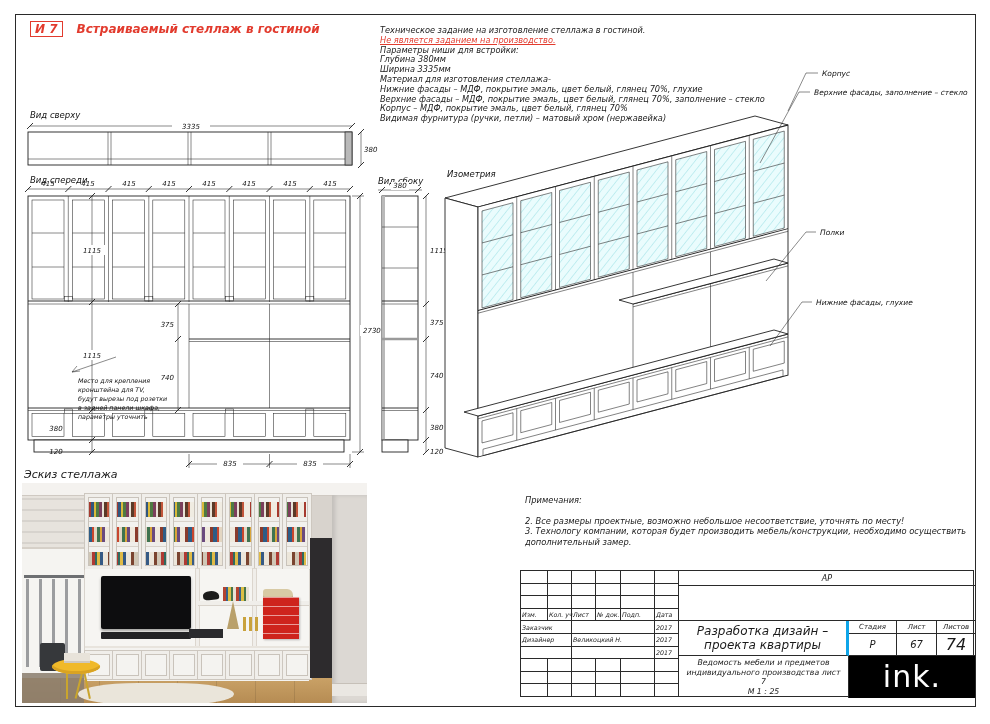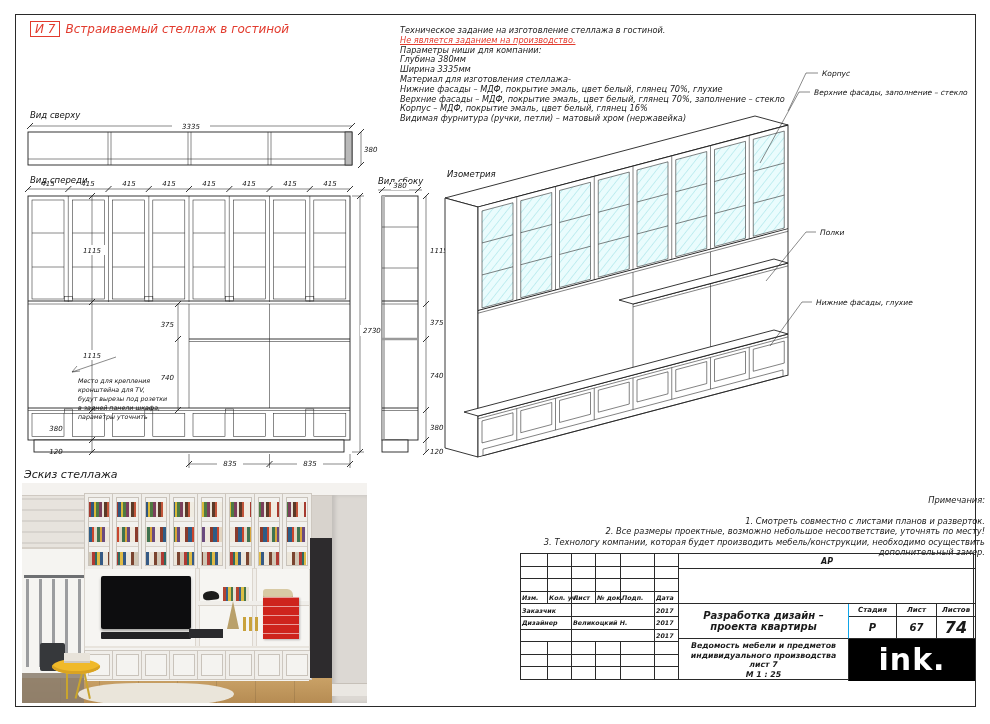--- a/index.html
+++ b/index.html
@@ -1,44 +1,44 @@
 <!DOCTYPE html>
 <html><head>
 <meta charset="utf-8">
 <style>
   html,body{margin:0;padding:0;background:#fff;}
   .page{position:relative;width:990px;height:724px;background:#fff;overflow:hidden;
         font-family:"DejaVu Sans",sans-serif;color:#1a1a1a;}
   .frame{position:absolute;left:15px;top:14px;width:959px;height:691px;border:1px solid #2a2a2a;}
   
-  .doc-title{position:absolute;left:30px;top:21px;display:flex;align-items:center;gap:5px;
-             color:#e23b2e;font-style:italic;font-weight:normal;font-size:12px;white-space:nowrap;}
+  .doc-title{position:absolute;left:30px;top:21px;display:flex;align-items:center;gap:14px;
+             color:#e23b2e;font-style:italic;font-weight:bold;font-size:12px;white-space:nowrap;}
   .doc-title .code{border:1.5px solid #e23b2e;padding:0 4px;font-style:italic;line-height:14px;}
   
   .spec{position:absolute;left:380px;top:26px;width:350px;font-size:8.2px;font-style:italic;
-        line-height:9.8px;white-space:nowrap;margin-left:20px;}
+        line-height:9.8px;white-space:nowrap;}
   .spec .u-red{color:#e23b2e;text-decoration:underline;}
   
   svg.draw{position:absolute;left:0;top:0;}
   svg.draw line,svg.draw rect,svg.draw polyline,svg.draw polygon,svg.draw path{vector-effect:none;}
   .st{stroke:#1f1f1f;stroke-width:0.9;fill:none;}
   .sthin{stroke:#2a2a2a;stroke-width:0.55;fill:none;}
   .swhite{fill:#fff;stroke:#1f1f1f;stroke-width:0.9;}
   .dim{stroke:#3a3a3a;stroke-width:0.6;fill:none;}
   .tD{font:italic 7px "DejaVu Sans",sans-serif;fill:#111;}
   .tV{font:italic 8.5px "DejaVu Sans",sans-serif;fill:#111;}
   .tC{font:italic 7.5px "DejaVu Sans",sans-serif;fill:#111;}
   .tN{font:italic 6.3px "DejaVu Sans",sans-serif;fill:#111;}
   .wbg{fill:#fff;}
   
-  .notes{position:absolute;left:525px;top:495px;width:460px;font-size:8.3px;font-style:italic;line-height:10.5px;text-align:right;}
+  .notes{position:absolute;left:525px;top:495px;width:460px;font-size:8.3px;font-style:italic;line-height:10.5px;}
   .notes .hdr{margin-bottom:10px;}
   .notes .item{margin:0;}
   
-  .tblock{position:absolute;left:520px;top:553px;width:454px;height:127px;font-style:italic;font-weight:bold;}
+  .tblock{position:absolute;left:520px;top:570px;width:454px;height:127px;font-style:italic;}
   .tblock table{border-collapse:collapse;table-layout:fixed;width:158px;height:127px;
                 font-size:6.3px;font-style:italic;}
   .tblock td{border:1px solid #2a2a2a;padding:0 1px;white-space:nowrap;overflow:visible;height:11px;}
   .tb-right{position:absolute;left:158px;top:0;width:296px;height:127px;border:1px solid #2a2a2a;box-sizing:border-box;}
   .cell{position:absolute;box-sizing:border-box;display:flex;align-items:center;justify-content:center;text-align:center;}
   .logo-box{position:absolute;left:170px;top:85px;width:126px;height:42px;background:#000;color:#fff;
             display:flex;align-items:center;justify-content:center;
             font-family:"DejaVu Sans",sans-serif;font-style:normal;font-size:30px;letter-spacing:1px;line-height:30px;}
   
   .photo{position:absolute;left:22px;top:483px;width:345px;height:220px;background:#d8d3cd;overflow:hidden;}
@@ -101,27 +101,27 @@
   <div class="frame"></div>
 
   <div class="doc-title">
     <span class="code">И 7</span>
     <span>Встраиваемый стеллаж в гостиной</span>
   </div>
 
   <div class="spec">
     <div>Техническое задание на изготовление стеллажа в гостиной.</div>
     <div class="u-red">Не является заданием на производство.</div>
-    <div>Параметры ниши для компании:</div>
+    <div>Параметры ниши для встройки:</div>
     <div>Глубина 380мм</div>
     <div>Ширина 3335мм</div>
     <div>Материал для изготовления стеллажа-</div>
     <div>Нижние фасады – МДФ, покрытие эмаль, цвет белый, глянец 70%, глухие</div>
     <div>Верхние фасады – МДФ, покрытие эмаль, цвет белый, глянец 70%, заполнение – стекло</div>
-    <div>Корпус – МДФ, покрытие эмаль, цвет белый, глянец 16%</div>
+    <div>Корпус – МДФ, покрытие эмаль, цвет белый, глянец 70%</div>
     <div>Видимая фурнитура (ручки, петли) – матовый хром (нержавейка)</div>
   </div>
 
   <svg class="draw" width="990" height="724">
     <defs>
       <pattern id="hz" width="7" height="7" patternUnits="userSpaceOnUse" patternTransform="rotate(45)">
         <rect width="7" height="7" fill="#eafcfd"></rect>
         <line x1="0" y1="0" x2="0" y2="7" stroke="#90dde2" stroke-width="1"></line>
       </pattern>
       <g id="tick">
@@ -465,21 +465,20 @@
     <div class="ph-speaker"></div>
     <div class="ph-ytable-leg" style="left:44px"></div>
     <div class="ph-ytable-leg" style="left:56px;transform:rotate(14deg)"></div>
     <div class="ph-ytable-leg" style="left:64px;transform:rotate(-12deg)"></div>
     <div class="ph-ytable-top"></div>
     <div class="ph-ytable-books"></div>
   </div>
 
   <div class="notes">
     <div class="hdr">Примечания:</div>
-    <div class="item">1. Смотреть совместно с листами планов и разверток.</div>
     <div class="item">2. Все размеры проектные, возможно небольшое несоответствие, уточнять по месту!</div>
     <div class="item">3. Технологу компании, которая будет производить мебель/конструкции, необходимо осуществить дополнительный замер.</div>
   </div>
 
   <div class="tblock">
     <table>
       <colgroup>
           <col style="width:27px">
           <col style="width:24px">
           <col style="width:24px">
@@ -557,21 +556,21 @@
             <td></td>
             <td></td>
             <td></td>
             <td></td>
           </tr>
     </tbody>
       </table>
     <div class="tb-right">
       <div class="cell" style="left:0;top:0;width:296px;height:15px;border-bottom:1px solid #2a2a2a;font-size:8px;">АР</div>
       <div class="cell" style="left:0;top:15px;width:296px;height:35px;border-bottom:1px solid #2a2a2a;"></div>
-      <div class="cell" style="left:0;top:50px;width:170px;height:35px;border-right:1px solid #0ea5e9;border-bottom:1px solid #2a2a2a;font-size:10px;padding:0 6px;">Разработка дизайн – проекта квартиры</div>
+      <div class="cell" style="left:0;top:50px;width:170px;height:35px;border-right:3px solid #0ea5e9;border-bottom:1px solid #2a2a2a;font-size:12px;padding:0 6px;">Разработка дизайн – проекта квартиры</div>
       <div class="cell" style="left:170px;top:50px;width:48px;height:13px;border-right:1px solid #2a2a2a;border-bottom:1px solid #2a2a2a;font-size:7px;text-align:right;">Стадия</div>
       <div class="cell" style="left:218px;top:50px;width:40px;height:13px;border-right:1px solid #2a2a2a;border-bottom:1px solid #2a2a2a;font-size:7px;">Лист</div>
       <div class="cell" style="left:258px;top:50px;width:38px;height:13px;border-bottom:1px solid #2a2a2a;font-size:7px;">Листов</div>
       <div class="cell" style="left:170px;top:63px;width:48px;height:22px;border-right:1px solid #2a2a2a;border-bottom:1px solid #2a2a2a;font-size:10px;">Р</div>
       <div class="cell" style="left:218px;top:63px;width:40px;height:22px;border-right:1px solid #2a2a2a;border-bottom:1px solid #2a2a2a;font-size:10px;">67</div>
       <div class="cell" style="left:258px;top:63px;width:38px;height:22px;border-bottom:1px solid #2a2a2a;font-size:16px;">74</div>
       <div class="cell" style="left:0;top:85px;width:170px;height:42px;border-right:1px solid #2a2a2a;flex-direction:column;font-size:7.8px;line-height:9.5px;padding:0 4px;">
         <span>Ведомость мебели и предметов</span>
         <span>индивидуального производства лист 7</span>
         <span>М 1 : 25</span>

